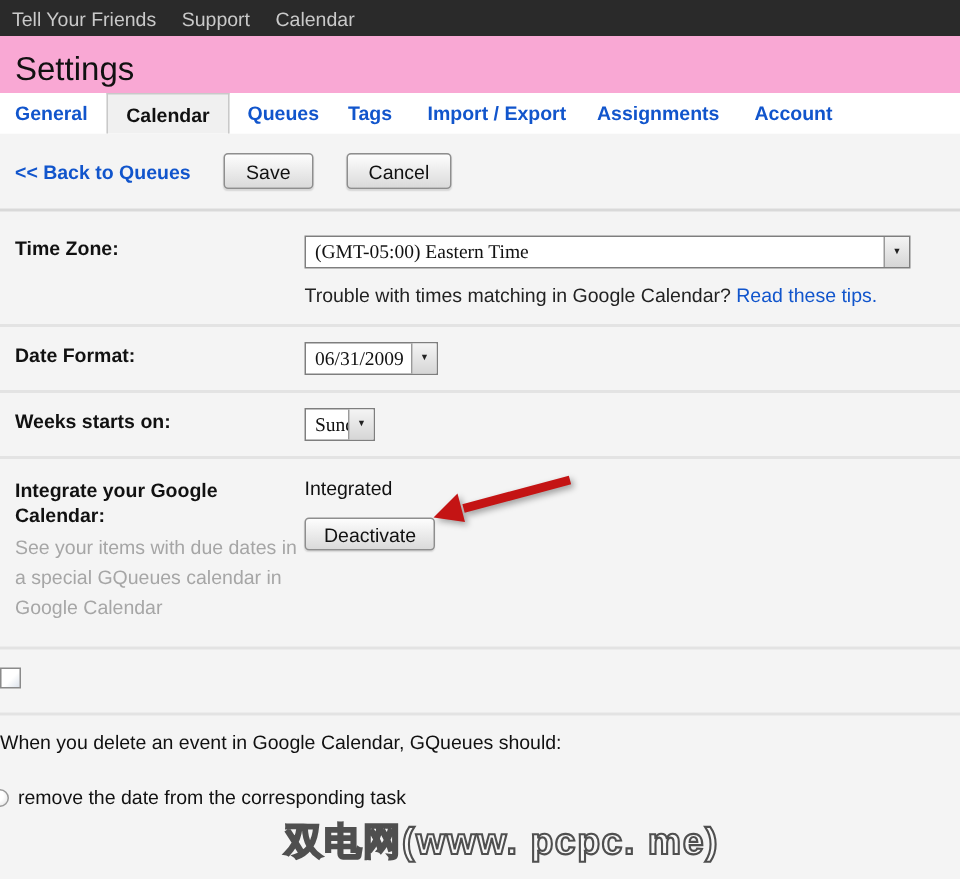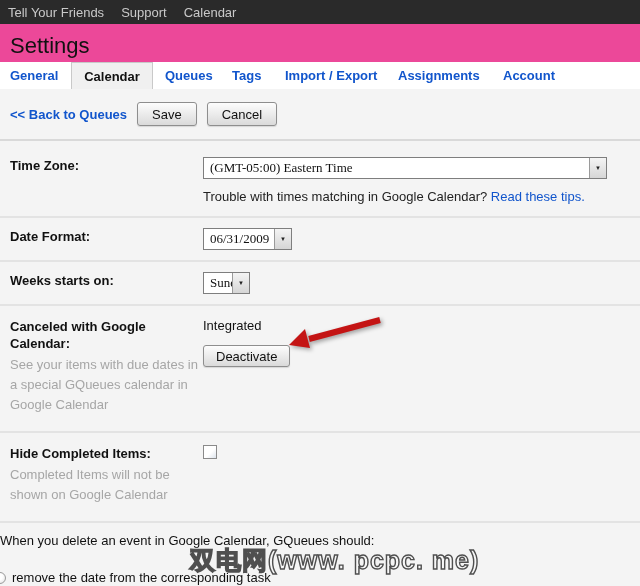--- a/index.html
+++ b/index.html
@@ -15,41 +15,41 @@
   
   .topbar {
     height:24px; background:#2a2a2a;
     display:flex; align-items:center;
     padding-left:8px; gap:17px;
   }
   .topbar a {
     color:#c9c9c9; text-decoration:none; font-size:13px; cursor:pointer;
   }
   
-  .title-wrap { padding:9px 10px 0 10px; height:38px; background:#ec4899; }
+  .title-wrap { padding:9px 10px 0 10px; height:38px; background:#f9a8d4; }
   .page-title { font-size:22px; color:#111; font-weight:normal; }
   
   .tabbar { position:relative; height:27px; background:#fff; }
   .tab {
     position:absolute; top:6px; font-weight:bold; font-size:13px;
     color:#1155cc; text-decoration:none; cursor:pointer; white-space:nowrap;
   }
   .tab.active {
     top:0; height:27px; background:#f0f0f0;
     border:1px solid #c9c9c9; border-bottom:none;
     color:#111; display:flex; align-items:center; justify-content:center;
     cursor:default;
   }
   .t-general{left:10px;} .t-calendar{left:71px; width:82px;}
   .t-queues{left:165px;} .t-tags{left:232px;} .t-import{left:285px;}
   .t-assign{left:398px;} .t-account{left:503px;}
   
   .content { background:#f4f4f4; height:497px; overflow:hidden; }
   .toolbar {
-    display:flex; align-items:center; gap:8px;
+    display:flex; align-items:center; gap:20px;
     padding:13px 10px; border-bottom:2px solid #d9d9d9;
   }
   .back-link { color:#1155cc; font-weight:bold; text-decoration:none; cursor:pointer; margin-right:2px;}
   .btn {
     display:inline-flex; align-items:center; justify-content:center;
     height:24px; padding:0 14px; font-size:13px; color:#111;
     background:linear-gradient(#fdfdfd,#dadada);
     border:1px solid #8e8e8e; border-radius:3px;
     box-shadow:0 1px 1px rgba(0,0,0,0.12); cursor:pointer;
   }
@@ -167,34 +167,30 @@
     <div class="row-right">
       <div class="select w-week">
         <span class="txt">Sunday</span>
         <span class="btn-dd">▼</span>
       </div>
     </div>
   </div>
 
   <div class="row r-integrate">
     <div class="row-left">
-      <div class="f-label">Canceled with Google Calendar:</div>
+      <div class="f-label">Integrate your Google Calendar:</div>
       <div class="f-desc">See your items with due dates in a special GQueues calendar in Google Calendar</div>
     </div>
     <div class="row-right">
       <div class="status-text">Integrated</div>
       <button class="btn btn-deactivate">Deactivate</button>
     </div>
   </div>
 
   <div class="row r-hide">
-    <div class="row-left">
-      <div class="f-label">Hide Completed Items:</div>
-      <div class="f-desc">Completed Items will not be shown on Google Calendar</div>
-    </div>
     <div class="row-right">
       <div class="checkbox"></div>
     </div>
   </div>
 
   <div class="row r-canceled">
     <div class="row-right">
       <div>When you delete an event in Google Calendar, GQueues should:</div>
       <div class="opt opt1">
         <span class="radio"></span>

